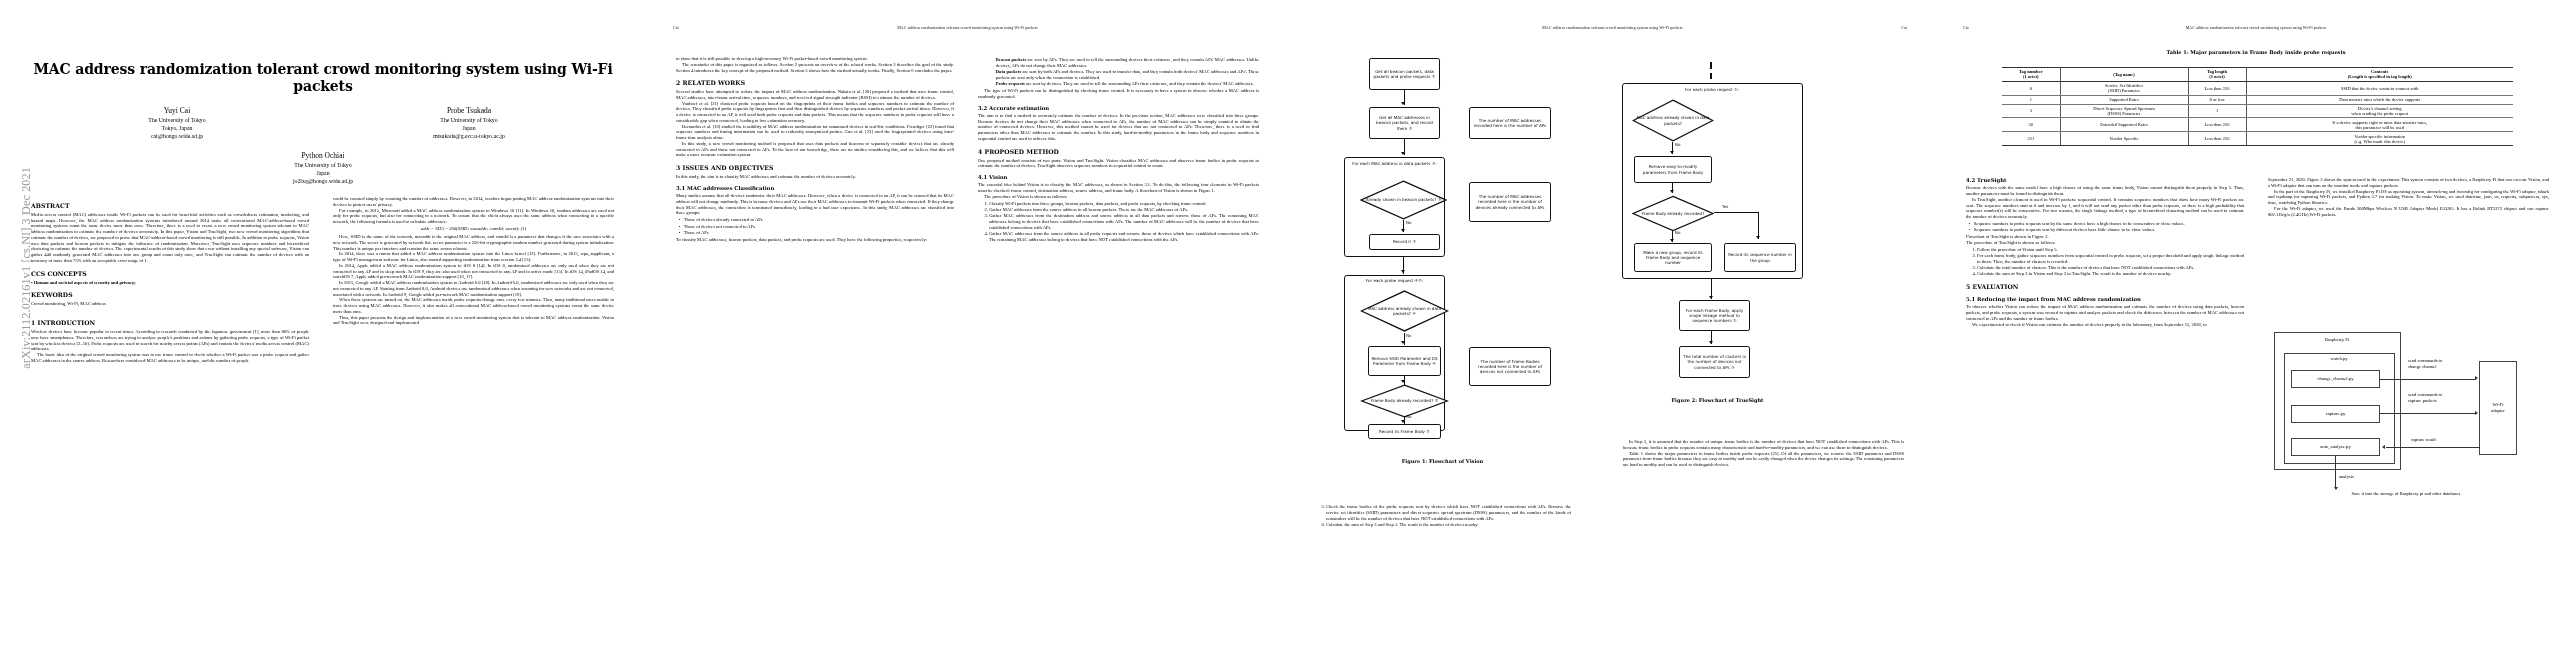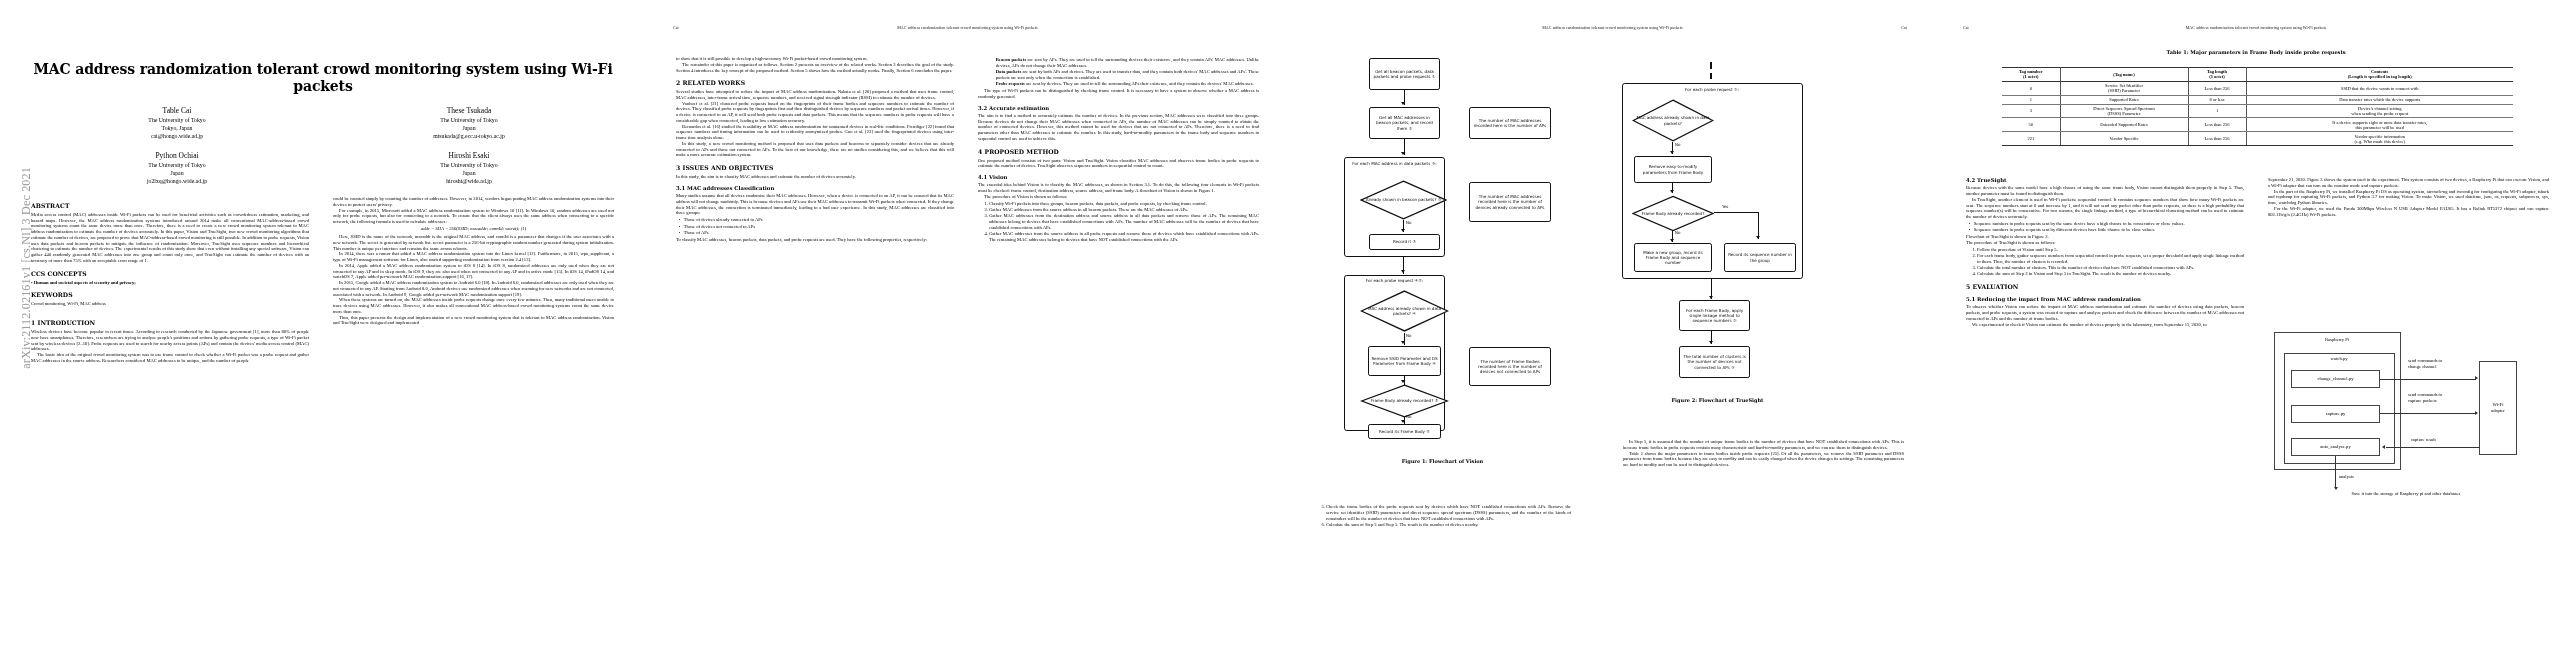--- a/index.html
+++ b/index.html
@@ -149,45 +149,39 @@
 
 <div class="spread">
 
   <div class="page p1">
     <div class="arxiv-stamp">arXiv:2112.02161v1  [cs.NI]  3 Dec 2021</div>
 
     <div class="title">MAC address randomization tolerant crowd monitoring system using Wi-Fi packets</div>
 
     <div class="authors">
       <div class="author">
-        <div class="nm">Table Cai</div>
+        <div class="nm">Yuyi Cai</div>
         <div class="af">The University of Tokyo</div>
         <div class="af">Tokyo, Japan</div>
         <div class="af">cai@hongo.wide.ad.jp</div>
       </div>
       <div class="author">
-        <div class="nm">These Tsukada</div>
+        <div class="nm">Probe Tsukada</div>
         <div class="af">The University of Tokyo</div>
         <div class="af">Japan</div>
         <div class="af">mtsukada@g.ecc.u-tokyo.ac.jp</div>
       </div>
     </div>
 
     <div class="authors row2">
       <div class="author">
         <div class="nm">Python Ochiai</div>
         <div class="af">The University of Tokyo</div>
         <div class="af">Japan</div>
         <div class="af">jo2lxq@hongo.wide.ad.jp</div>
-      </div>
-      <div class="author">
-        <div class="nm">Hiroshi Esaki</div>
-        <div class="af">The University of Tokyo</div>
-        <div class="af">Japan</div>
-        <div class="af">hiroshi@wide.ad.jp</div>
       </div>
     </div>
 
     <div class="col colL" style="top:196px; height:456px;">
       <h2 class="sec">ABSTRACT</h2>
       <p class="noind">Media access control (MAC) addresses inside Wi-Fi packets can be used for beneficial activities such as crowdedness estimation, marketing, and hazard maps. However, the MAC address randomization systems introduced around 2014 make all conventional MAC-address-based crowd monitoring systems count the same device more than once. Therefore, there is a need to create a new crowd monitoring system tolerant to MAC address randomization to estimate the number of devices accurately. In this paper, Vision and TrueSight, two new crowd monitoring algorithms that estimate the number of devices, are proposed to prove that MAC-address-based crowd monitoring is still possible. In addition to probe requests, Vision uses data packets and beacon packets to mitigate the influence of randomization. Moreover, TrueSight uses sequence numbers and hierarchical clustering to estimate the number of devices. The experimental results of this study show that even without installing any special software, Vision can gather 440 randomly generated MAC addresses into one group and count only once, and TrueSight can estimate the number of devices with an accuracy of more than 75% with an acceptable error range of 1.</p>
       <h2 class="sec">CCS CONCEPTS</h2>
       <p class="noind bold">• Human and societal aspects of security and privacy;</p>
       <h2 class="sec">KEYWORDS</h2>
       <p class="noind">Crowd monitoring, Wi-Fi, MAC address</p>

